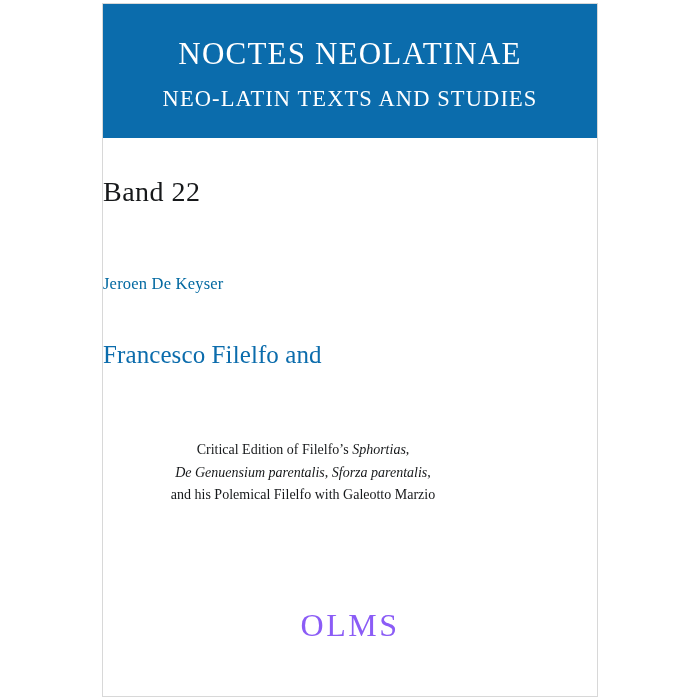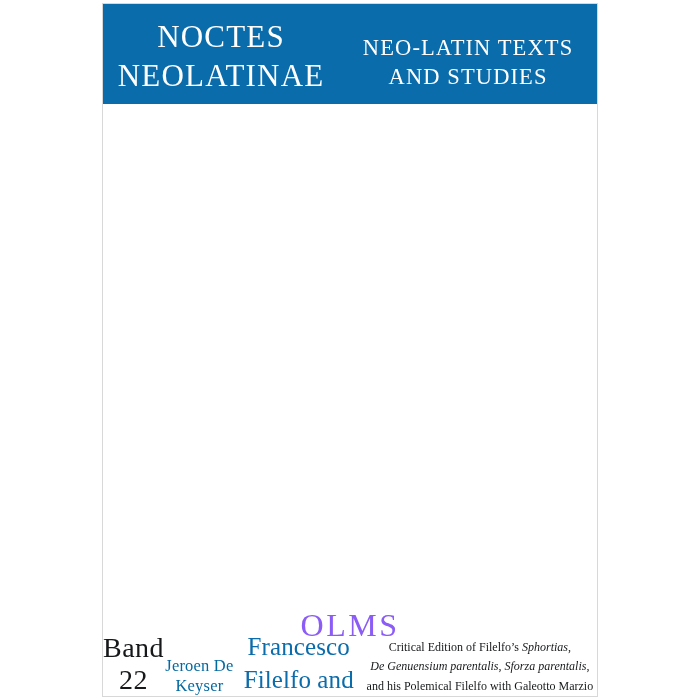--- a/index.html
+++ b/index.html
@@ -25,24 +25,24 @@
     width: 494px;
     height: 692px;
     background: #ffffff;
     box-shadow: 0 0 0 1px #d8d8d8;
     display: flex;
     flex-direction: column;
   }
   
   .band {
     width: 100%;
-    height: 100px;
+    height: 134px;
     background: #0b6cac;
     display: flex;
-    flex-direction: row;
+    flex-direction: column;
     align-items: center;
     justify-content: center;
     box-sizing: border-box;
     padding-top: 6px;
   }
   .band-title {
     color: #ffffff;
     font-family: "Liberation Serif", serif;
     font-size: 31px;
     letter-spacing: 1.2px;
@@ -56,23 +56,24 @@
     font-size: 22.5px;
     letter-spacing: 1.1px;
     font-weight: normal;
     line-height: 1.3;
     text-align: center;
     margin-top: 10px;
   }
   .body-area {
     flex: 1;
     display: flex;
-    flex-direction: row;
-    align-items: flex-end;
+    flex-direction: column;
+    align-items: flex-start;
     position: relative;
+    gap: 28px;
   }
   .band-number {
     color: #16181a;
     font-family: "Liberation Serif", serif;
     font-size: 28px;
     letter-spacing: 0.5px;
     margin-top: 38px;
     text-align: center;
   }
   .author {
@@ -88,23 +89,23 @@
     font-family: "Liberation Serif", serif;
     font-size: 25px;
     line-height: 1.32;
     margin-top: 16px;
     text-align: center;
     letter-spacing: 0.1px;
   }
   .subtitle {
     color: #16181a;
     font-family: "Liberation Serif", serif;
-    font-size: 12px;
+    font-size: 14px;
     line-height: 1.62;
-    margin-top: 20px;
+    margin-top: 40px;
     text-align: center;
     width: 400px;
   }
   .subtitle i {
     font-style: italic;
   }
   .publisher {
     position: absolute;
     left: 0;
     right: 0;

